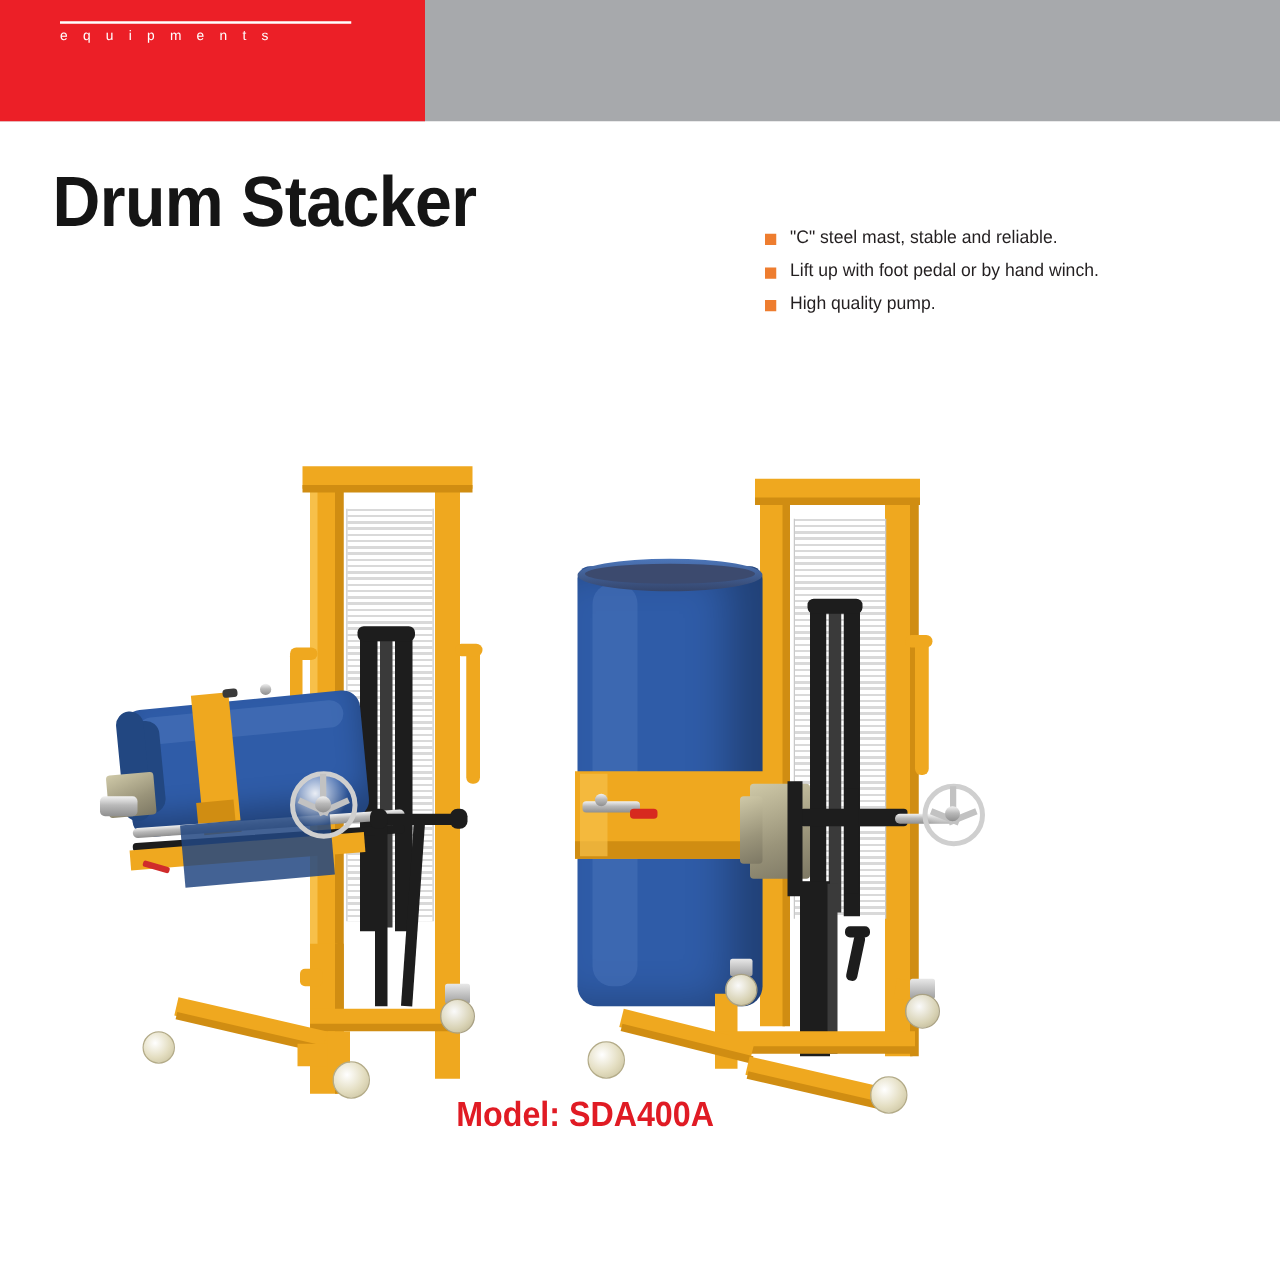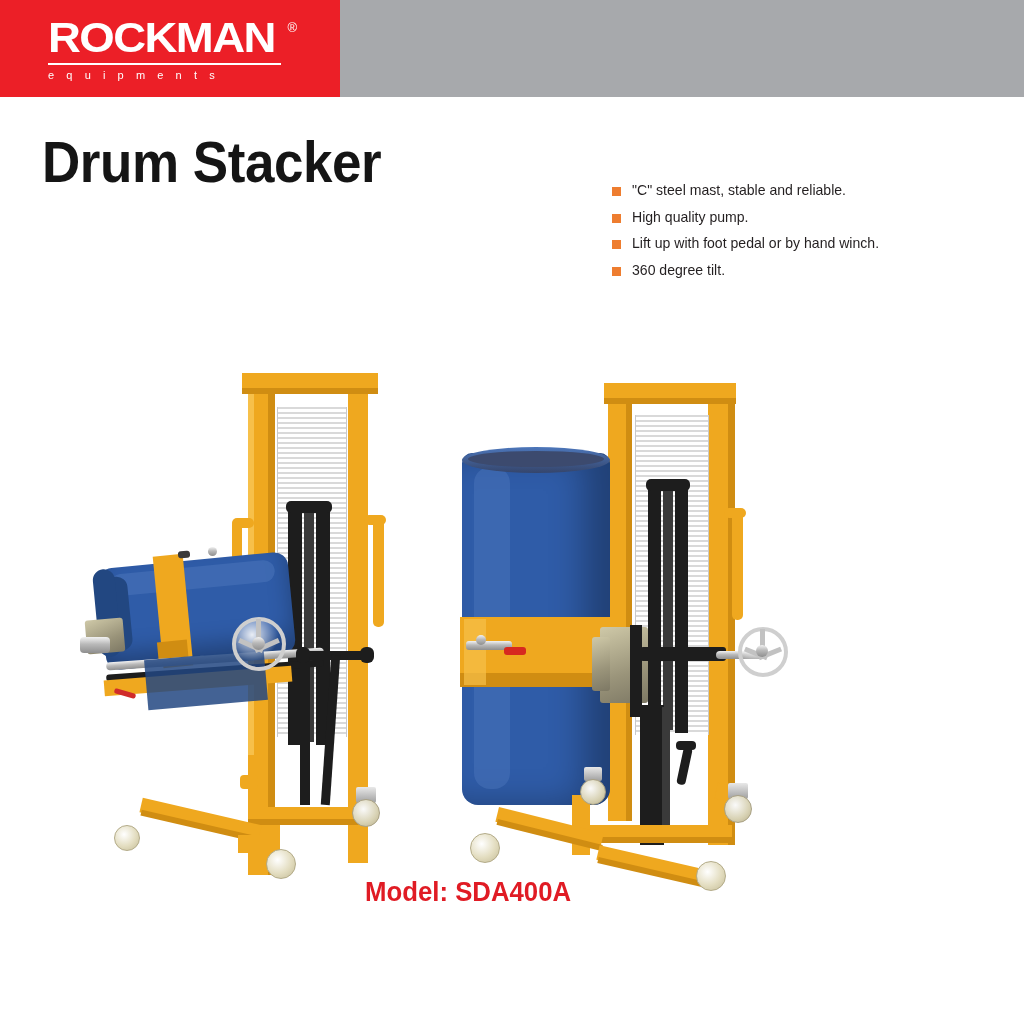--- a/index.html
+++ b/index.html
@@ -96,47 +96,39 @@
   }
 </style>
 </head>
 <body>
 
 <div class="header">
   <div class="header-gray"></div>
   <div class="header-red"></div>
 
   <div class="logo">
-    <div style="position:relative;">
-      <div class="logo-word">ROCKMAN</div>
-      <span class="logo-reg">®</span>
-    </div>
     <div class="logo-rule"></div>
     <div class="logo-sub">equipments</div>
   </div>
 </div>
 
 <div class="page-title">Drum Stacker</div>
 
 <div class="features">
   <div class="feature-row">
     <span class="feature-bullet"></span>
     <span class="feature-text">"C" steel mast, stable and reliable.</span>
   </div>
   <div class="feature-row">
     <span class="feature-bullet"></span>
-    <span class="feature-text">High quality pump.</span>
+    <span class="feature-text">Lift up with foot pedal or by hand winch.</span>
   </div>
   <div class="feature-row">
     <span class="feature-bullet"></span>
-    <span class="feature-text">Lift up with foot pedal or by hand winch.</span>
-  </div>
-  <div class="feature-row">
-    <span class="feature-bullet"></span>
-    <span class="feature-text">360 degree tilt.</span>
+    <span class="feature-text">High quality pump.</span>
   </div>
 </div>
 
 <div class="photos">
 
   <div class="unit" style="left:120px; top:0px; width:320px; height:540px;">
 
     <div class="yel" style="left:128px; top:26px;  width:22px; height:460px;"></div>
     <div class="yel-d" style="left:148px; top:26px;  width:7px;  height:460px;"></div>
     <div class="yel" style="left:228px; top:30px;  width:20px; height:405px;"></div>

